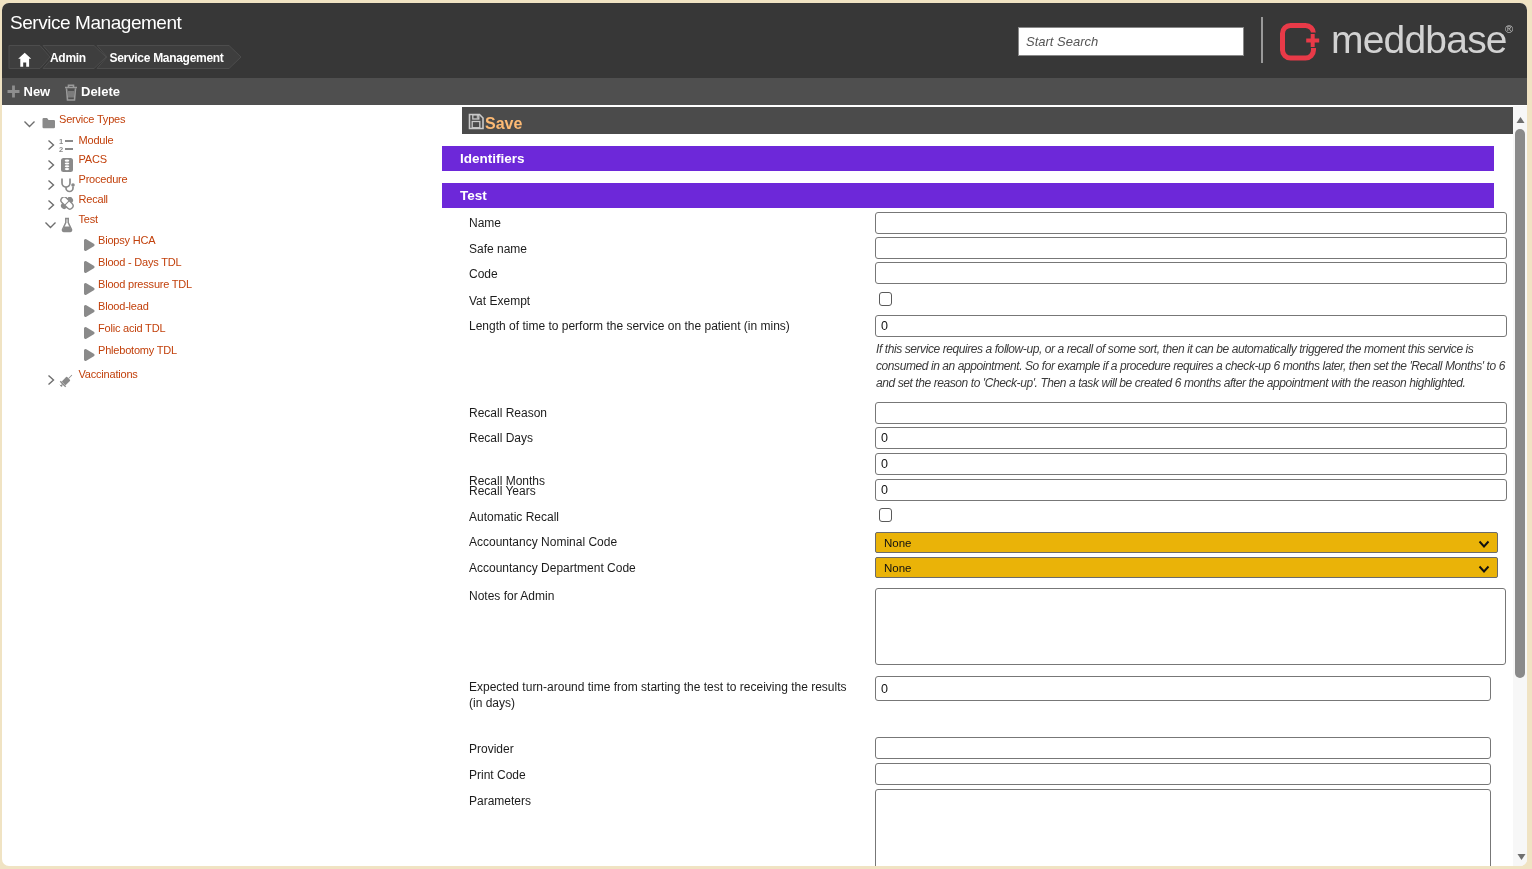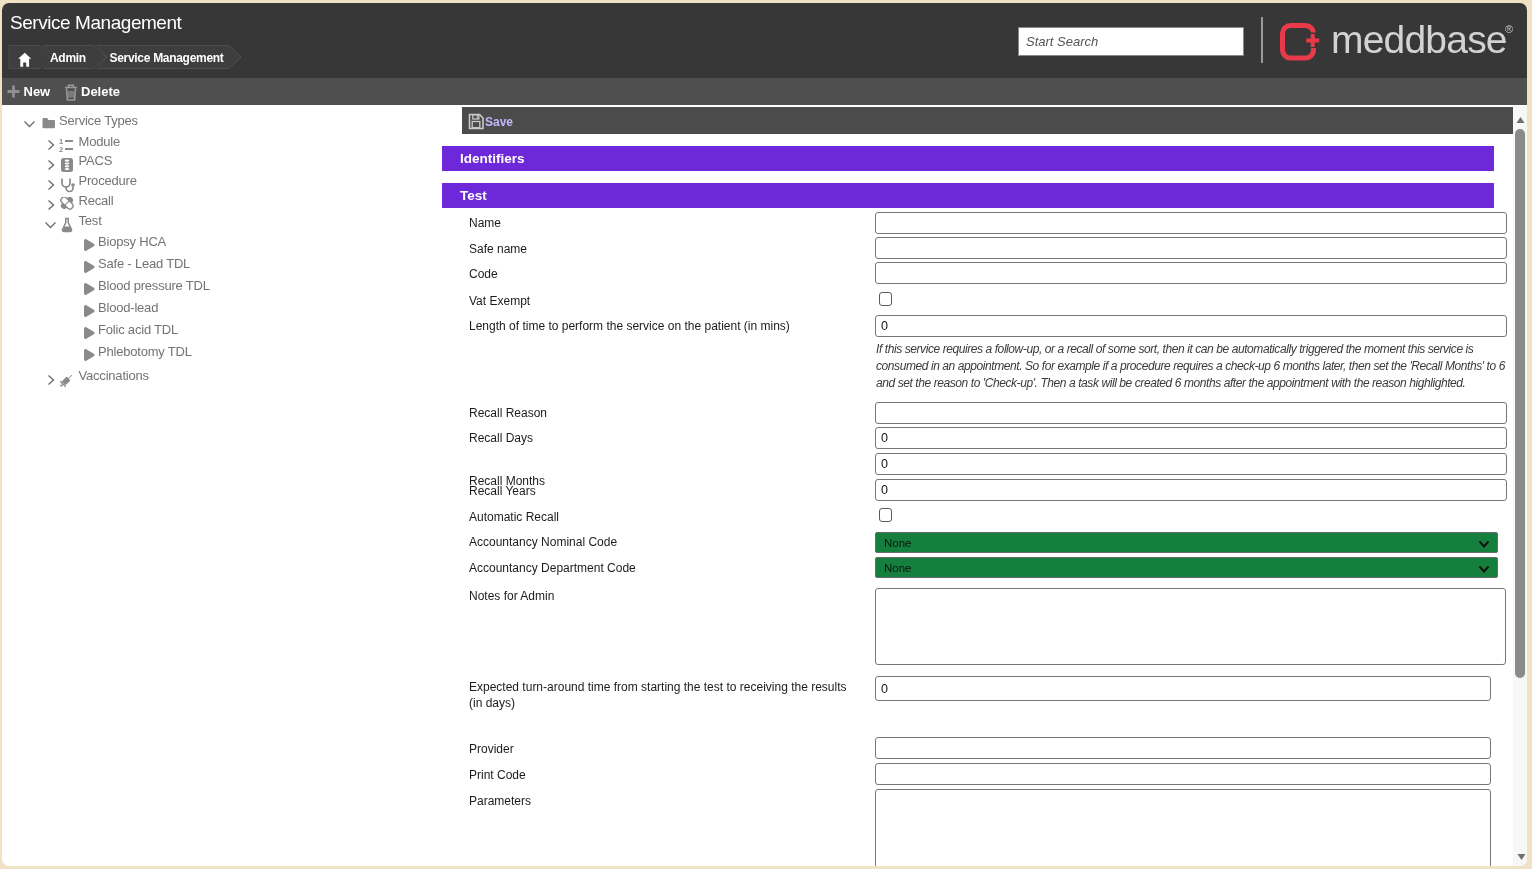--- a/index.html
+++ b/index.html
@@ -7,28 +7,28 @@
 body { background:#f0e3c3; font-family:"Liberation Sans",sans-serif; position:relative; }
 .card { position:absolute; left:2px; top:3px; width:1525px; height:863px; border-radius:7px; overflow:hidden; background:#fff; }
 .abs { position:absolute; }
 .hdr { position:absolute; left:0; top:0; width:1525px; height:75px; background:#373737; }
 .tbar { position:absolute; left:0; top:75px; width:1525px; height:27px; background:#4f4f4f; }
 .title { position:absolute; left:8px; top:9px; color:#fff; font-size:19px; letter-spacing:-0.45px; }
 .search { position:absolute; left:1016px; top:24px; width:226px; height:29px; background:#fff; border:1px solid #888; }
 .search span { font-style:italic; color:#555; font-size:13px; position:absolute; left:7px; top:6px;text-align:right; }
 .vdiv { position:absolute; left:1259px; top:14px; width:2px; height:46px; background:#9a9a9a; }
 .tool { position:absolute; top:81px; color:#fff; font-size:13px; font-weight:bold; }
-.tree-label { position:absolute; color:#737373; font-size:13px; letter-spacing:-0.2px; white-space:nowrap; }
+.tree-label { position:absolute; color:#c2410c; font-size:11px; letter-spacing:-0.2px; white-space:nowrap; }
 .savebar { position:absolute; left:460px; top:104px; width:1051px; height:27px; background:#4b4b4b; }
-.savebar span { position:absolute; left:23px; top:8px; color:#c4b5fd; font-size:12px; font-weight:bold; }
+.savebar span { position:absolute; left:23px; top:8px; color:#fdba74; font-size:16px; font-weight:bold; }
 .bluebar { position:absolute; left:440px; width:1052px; height:25px; background:#6d28d9; color:#fff; font-weight:bold; font-size:13.5px; line-height:25px; padding-left:18px; }
 .lbl { position:absolute; left:467px; color:#1c1c1c; font-size:12px; white-space:nowrap; }
 .inp { position:absolute; left:873px; width:632px; height:22px; background:#fff; border:1px solid #777; border-radius:3px; font-size:12.5px; color:#111; padding:0 0 0 5px; line-height:21px; }
 .cb { position:absolute; left:876.5px; width:13.5px; height:13.5px; background:#fff; border:1.5px solid #5a5a5a; border-radius:3px; }
-.sel { position:absolute; left:873px; width:623px; height:21px; background:#15803d; border:1px solid #6b6b6b; border-radius:2px; font-size:11.5px; color:#111; padding:0 0 0 8px; line-height:20px; }
+.sel { position:absolute; left:873px; width:623px; height:21px; background:#eab308; border:1px solid #6b6b6b; border-radius:2px; font-size:11.5px; color:#111; padding:0 0 0 8px; line-height:20px; }
 .note { position:absolute; left:874px; top:338px; font-style:italic; font-size:12px; letter-spacing:-0.42px; line-height:16.8px; color:#3a3a3a; white-space:nowrap; }
 .ta { position:absolute; left:873px; background:#fff; border:1px solid #777; border-radius:3px; }
 </style>
 </head>
 <body>
 <div class="card">
   <div class="hdr"></div>
   <div class="tbar"></div>
   <div class="title">Service Management</div>
 
@@ -122,21 +122,21 @@
         <path d="M5.2 9.5 h5.6 l1.7 4 a0.8 0.8 0 0 1 -0.8 1 h-7.4 a0.8 0.8 0 0 1 -0.8-1 Z" fill="#8a8a8a"></path>
       </svg>
       <div class="tree-label" style="left:76.5px; top:210px">Test</div>
       <svg class="abs" style="left:80px; top:234.5px" width="16" height="16" viewBox="0 0 16 16">
         <path d="M2 2.5 a1.5 1.5 0 0 1 2.3-1.3 l7.5 4.5 a1.5 1.5 0 0 1 0 2.6 l-7.5 4.5 a1.5 1.5 0 0 1 -2.3-1.3 Z" fill="#8a8a8a"></path>
       </svg>
       <div class="tree-label" style="left:96px; top:231px">Biopsy HCA</div>
       <svg class="abs" style="left:80px; top:256.5px" width="16" height="16" viewBox="0 0 16 16">
         <path d="M2 2.5 a1.5 1.5 0 0 1 2.3-1.3 l7.5 4.5 a1.5 1.5 0 0 1 0 2.6 l-7.5 4.5 a1.5 1.5 0 0 1 -2.3-1.3 Z" fill="#8a8a8a"></path>
       </svg>
-      <div class="tree-label" style="left:96px; top:253px">Safe - Lead TDL</div>
+      <div class="tree-label" style="left:96px; top:253px">Blood - Days TDL</div>
       <svg class="abs" style="left:80px; top:278.5px" width="16" height="16" viewBox="0 0 16 16">
         <path d="M2 2.5 a1.5 1.5 0 0 1 2.3-1.3 l7.5 4.5 a1.5 1.5 0 0 1 0 2.6 l-7.5 4.5 a1.5 1.5 0 0 1 -2.3-1.3 Z" fill="#8a8a8a"></path>
       </svg>
       <div class="tree-label" style="left:96px; top:275px">Blood pressure TDL</div>
       <svg class="abs" style="left:80px; top:300.5px" width="16" height="16" viewBox="0 0 16 16">
         <path d="M2 2.5 a1.5 1.5 0 0 1 2.3-1.3 l7.5 4.5 a1.5 1.5 0 0 1 0 2.6 l-7.5 4.5 a1.5 1.5 0 0 1 -2.3-1.3 Z" fill="#8a8a8a"></path>
       </svg>
       <div class="tree-label" style="left:96px; top:297px">Blood-lead</div>
       <svg class="abs" style="left:80px; top:322.5px" width="16" height="16" viewBox="0 0 16 16">
         <path d="M2 2.5 a1.5 1.5 0 0 1 2.3-1.3 l7.5 4.5 a1.5 1.5 0 0 1 0 2.6 l-7.5 4.5 a1.5 1.5 0 0 1 -2.3-1.3 Z" fill="#8a8a8a"></path>

